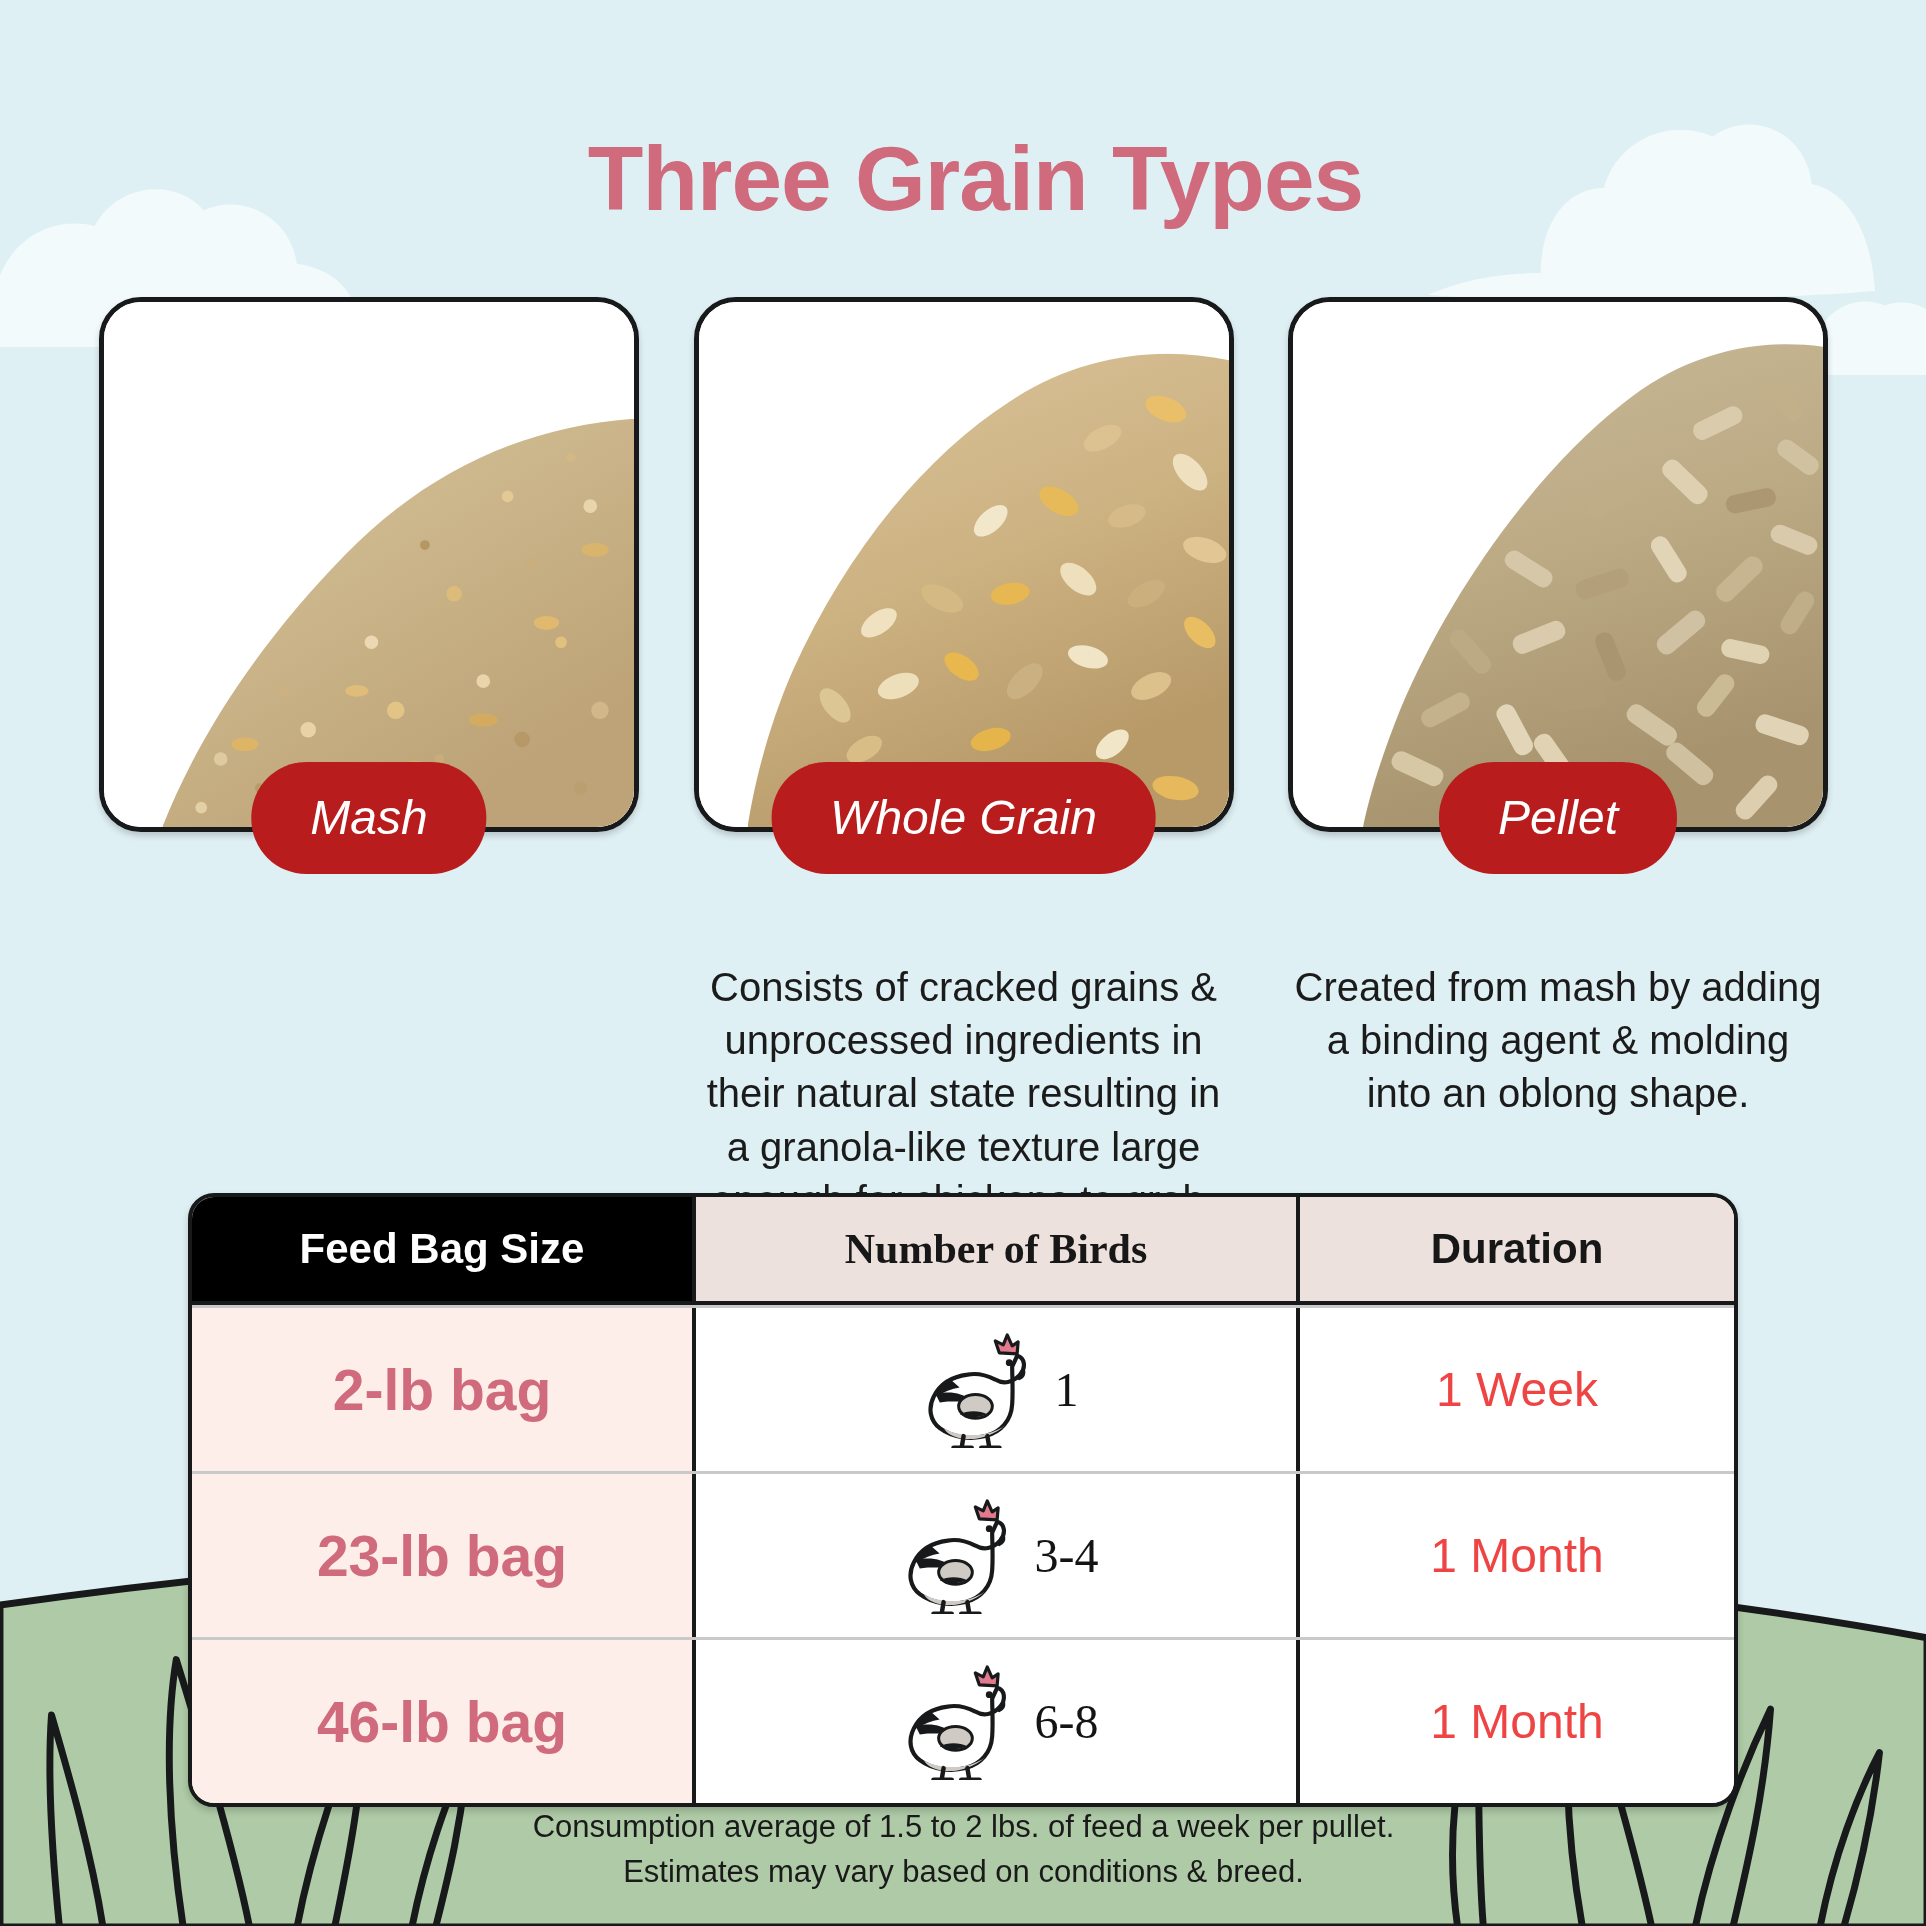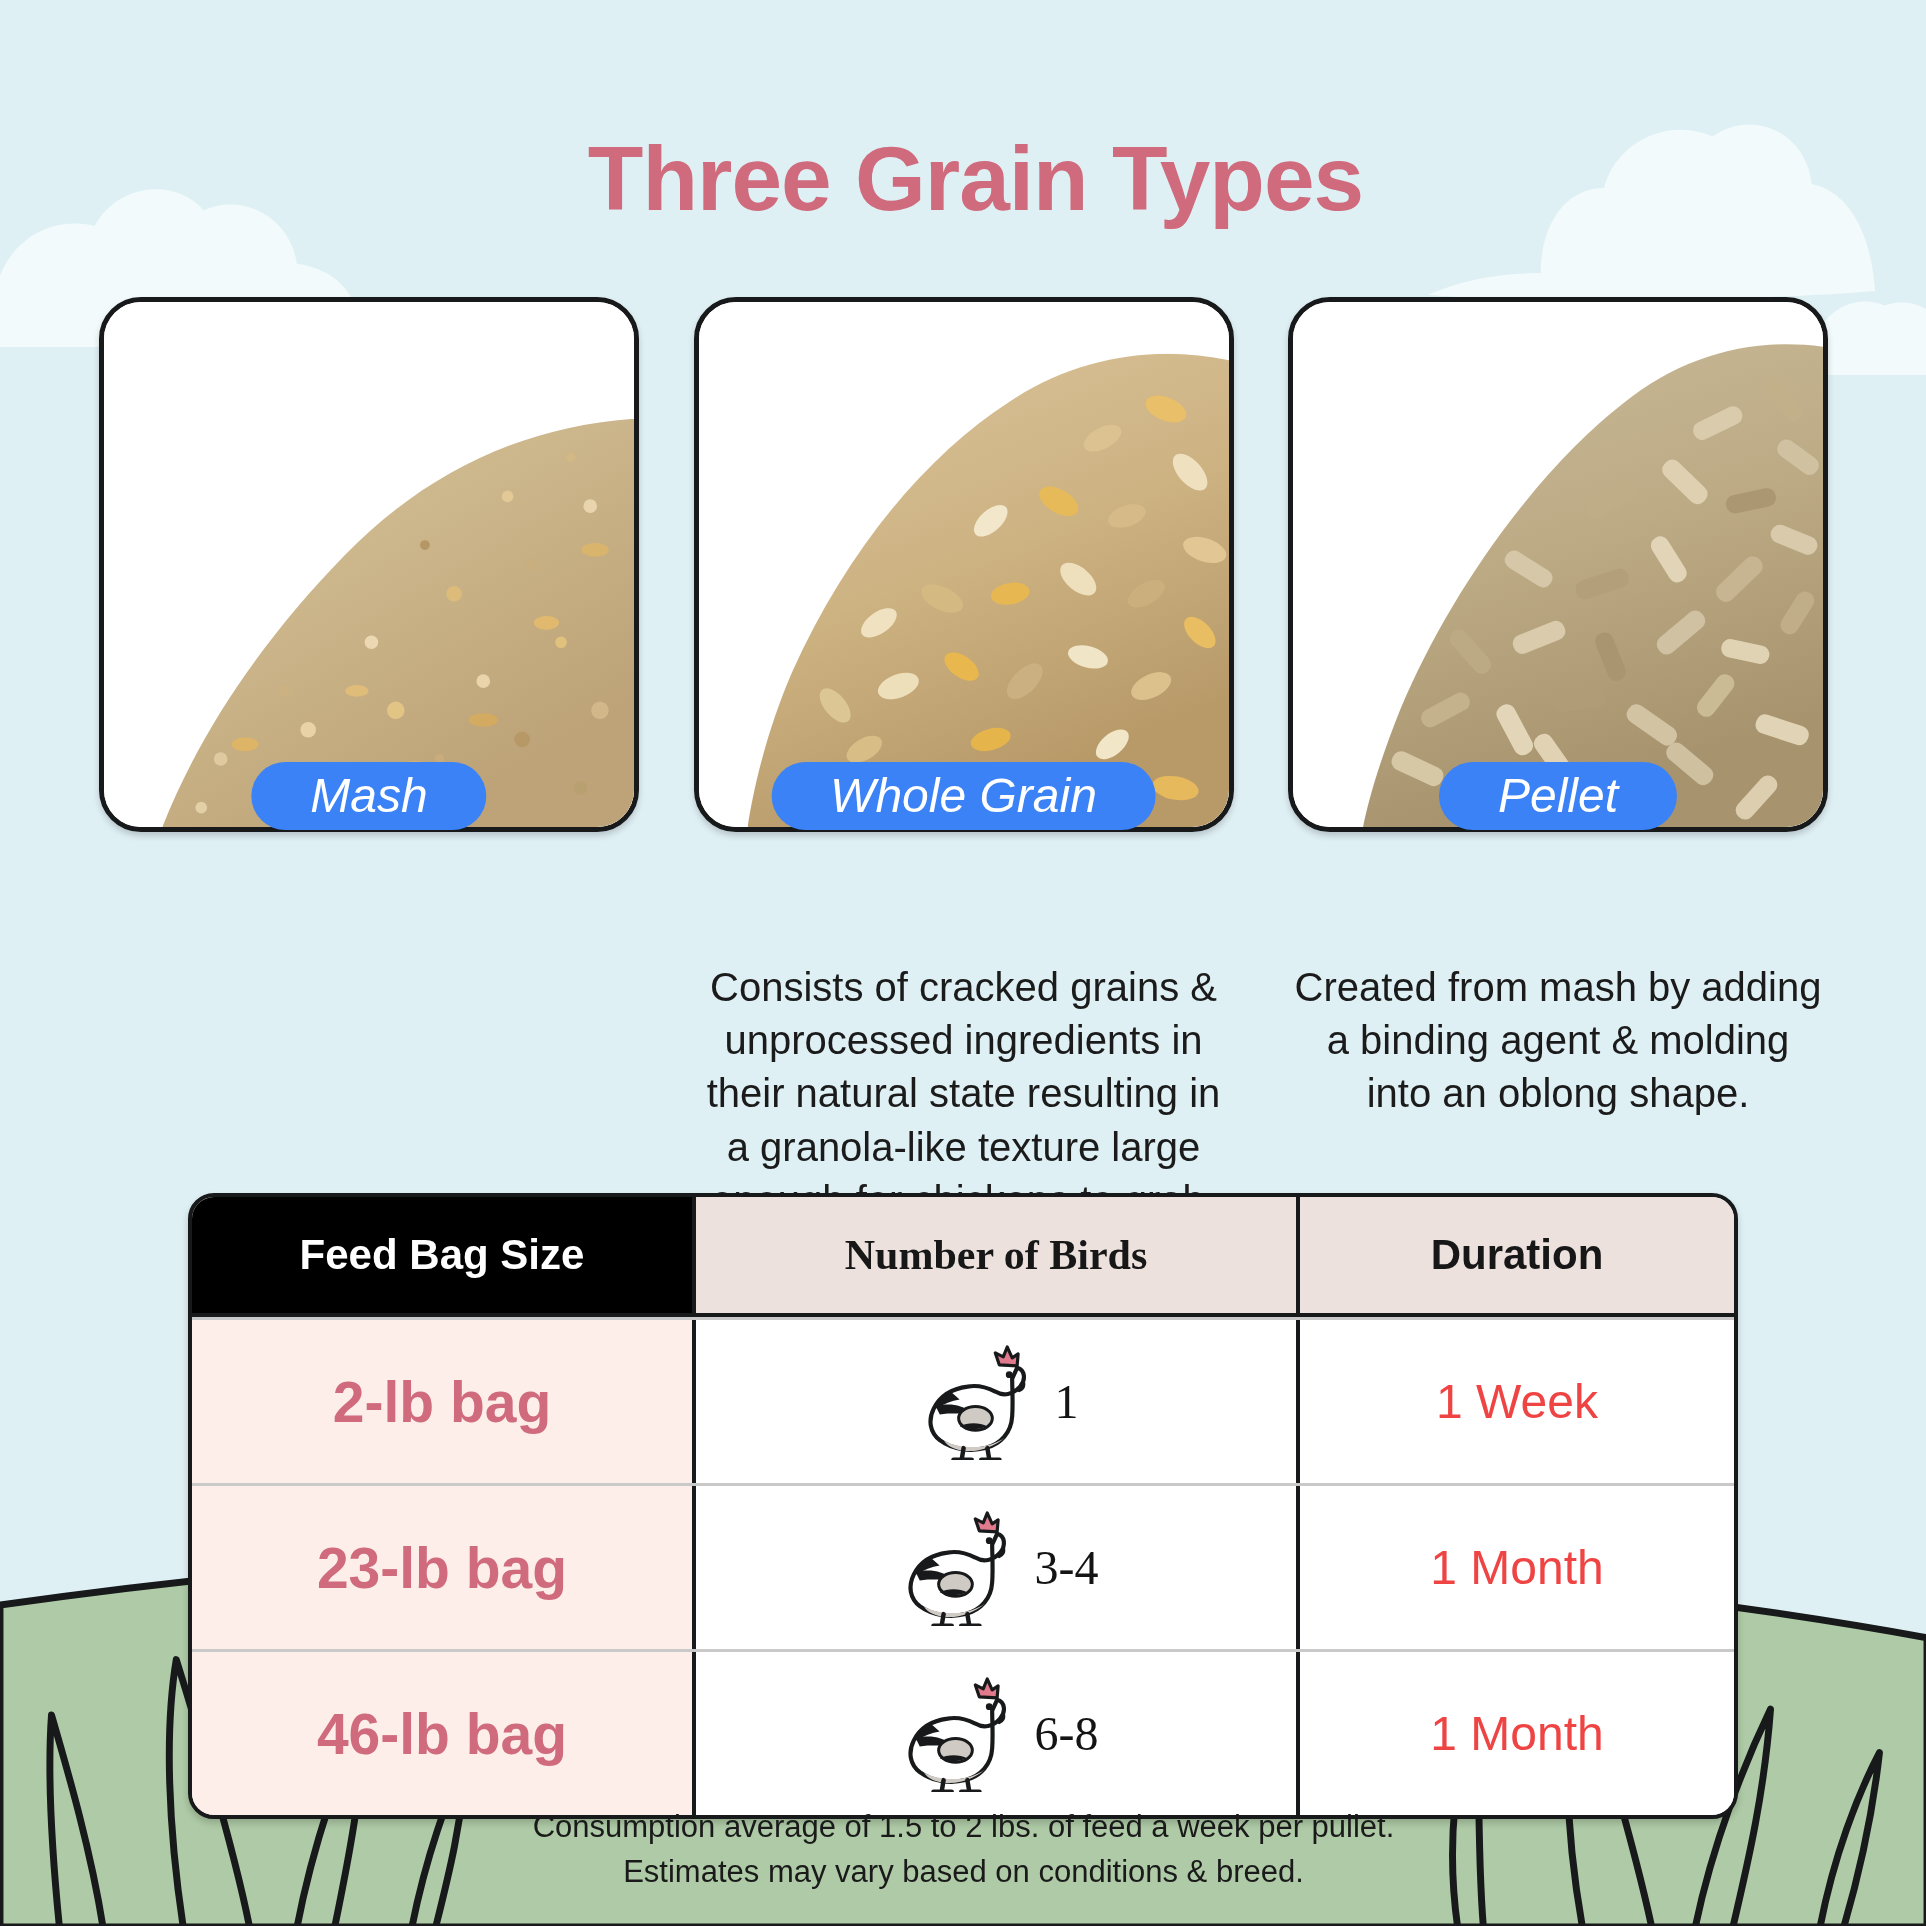--- a/index.html
+++ b/index.html
@@ -61,24 +61,24 @@
     box-shadow: 0 4px 6px rgba(0,0,0,.18);
   }
   .grain-art { position: absolute; inset: 0; }
   .grain-art svg { display: block; width: 100%; height: 100%; }
 
   .card-pill {
     position: absolute;
     left: 50%;
     transform: translateX(-50%);
     top: 465px;
-    background: #3b82f6;
+    background: #b91c1c;
     color: #ffffff;
     border-radius: 55px;
-    padding: 10px 59px;
+    padding: 32px 59px;
     font-size: 48px;
     font-style: italic;
     font-weight: 400;
     white-space: nowrap;
     line-height: 1;
     z-index: 6;
   }
 
   .card-desc {
     margin-top: 129px;
@@ -105,21 +105,21 @@
   .trow + .trow { border-top: 3px solid #c9c9c9; }
   .tcell {
     display: flex;
     align-items: center;
     justify-content: center;
   }
   .c1 { width: 500px; flex: none; }
   .c2 { width: 604px; flex: none; border-left: 4px solid #17191a; font-family: Liberation Serif, serif; }
   .c3 { flex: 1; border-left: 4px solid #17191a; }
 
-  #thead .tcell { height: 116px; font-size: 42px; font-weight: 700; }
+  #thead .tcell { height: 104px; font-size: 42px; font-weight: 700; }
   #thead .c1 { background: #000000; color: #ffffff; }
   #thead .c2, #thead .c3 { background: #ece1dd; color: #171717; }
   #thead { border-bottom: 4px solid #17191a; }
 
   .tbody-row .tcell { height: 163px; }
   .tbody-row .c1 {
     background: #fdeeea;
     color: #cf6b7c;
     font-size: 57px;
     font-weight: 700;

